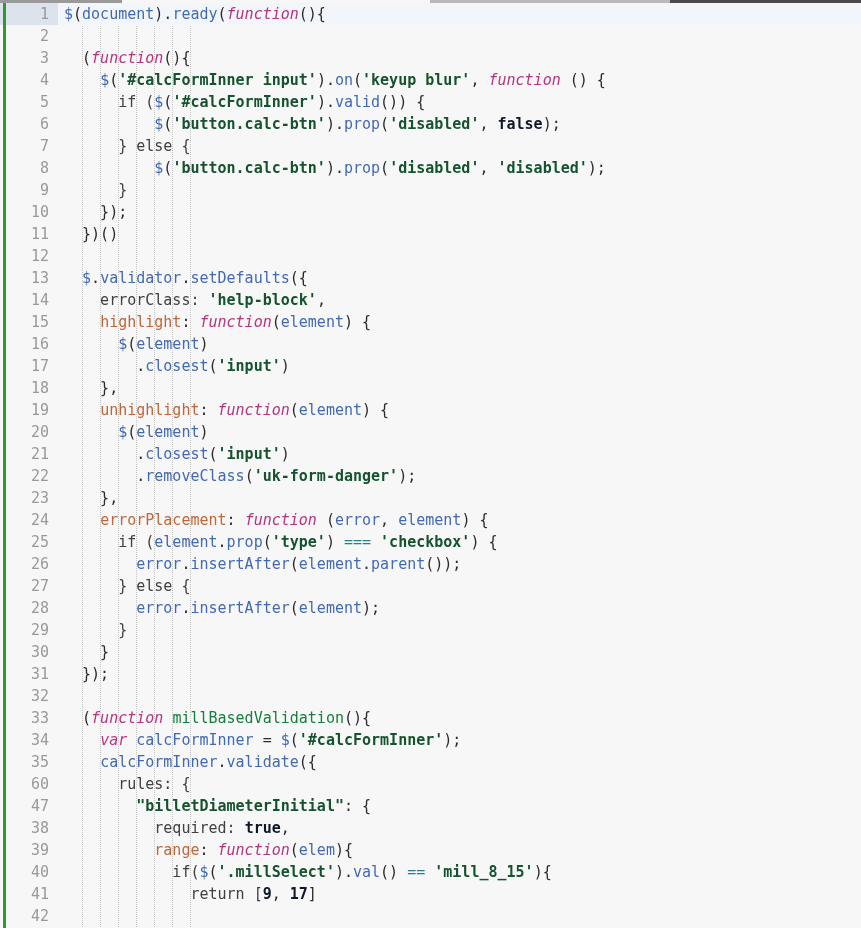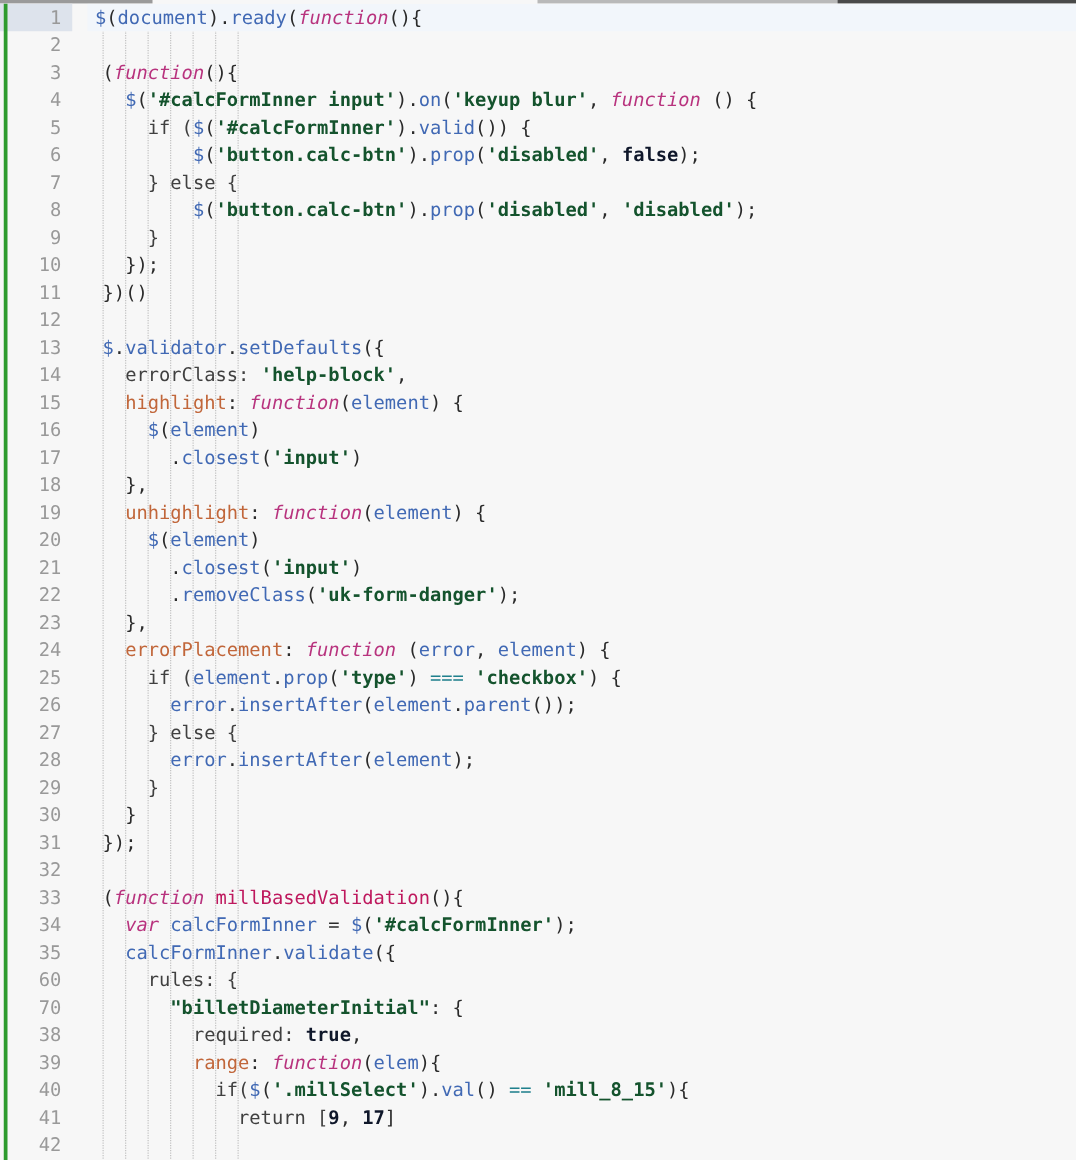--- a/index.html
+++ b/index.html
@@ -89,21 +89,20 @@
     line-height: 22px;
     font-size: 15px;
     white-space: pre;
     color: #2b2b2b;
     padding-left: 6px;
     box-sizing: border-box;
     z-index: 2;
   }
   .code-line.caret-line {
     background: #f2f6fb;
-    margin-left: 12px;
   }
 
   
   #indent-guides {
     position: absolute;
     top: 0; left: 0;
     width: 100%;
     height: 925px;
     z-index: 1;
     pointer-events: none;
@@ -113,21 +112,21 @@
     width: 1px;
     border-left: 1px dotted #c4c4c4;
   }
 
   
   .t-plain  { color: #404040; }
   .t-ident  { color: #4169b4; }           
   .t-call   { color: #4169b4; }           
   .t-str    { color: #14532d; font-weight: bold; }           
   .t-kw     { color: #b8337e; font-style: italic; }  
-  .t-fnname { color: #be185d; }           
+  .t-fnname { color: #15803d; }           
   .t-prop   { color: #c1663a; }           
   .t-const  { color: #0f172a; font-weight: bold; }   
   .t-op     { color: #20808d; }           
   .t-punc   { color: #2b2b2b; }
 </style>
 </head>
 <body>
 
 <div id="top-strip">
   <div class="seg seg-a"></div>
@@ -167,21 +166,21 @@
       <div class="gutter-line">27</div>
       <div class="gutter-line">28</div>
       <div class="gutter-line">29</div>
       <div class="gutter-line">30</div>
       <div class="gutter-line">31</div>
       <div class="gutter-line">32</div>
       <div class="gutter-line">33</div>
       <div class="gutter-line">34</div>
       <div class="gutter-line">35</div>
       <div class="gutter-line">60</div>
-      <div class="gutter-line">70</div>
+      <div class="gutter-line">47</div>
       <div class="gutter-line">38</div>
       <div class="gutter-line">39</div>
       <div class="gutter-line">40</div>
       <div class="gutter-line">41</div>
       <div class="gutter-line">42</div>
     </div>
   <div id="code-area">
     <div id="indent-guides">
         <div class="indent-guide" style="left: 24.0616px; top: 0px; height: 924px;"></div>
         <div class="indent-guide" style="left: 42.1231px; top: 0px; height: 924px;"></div>

